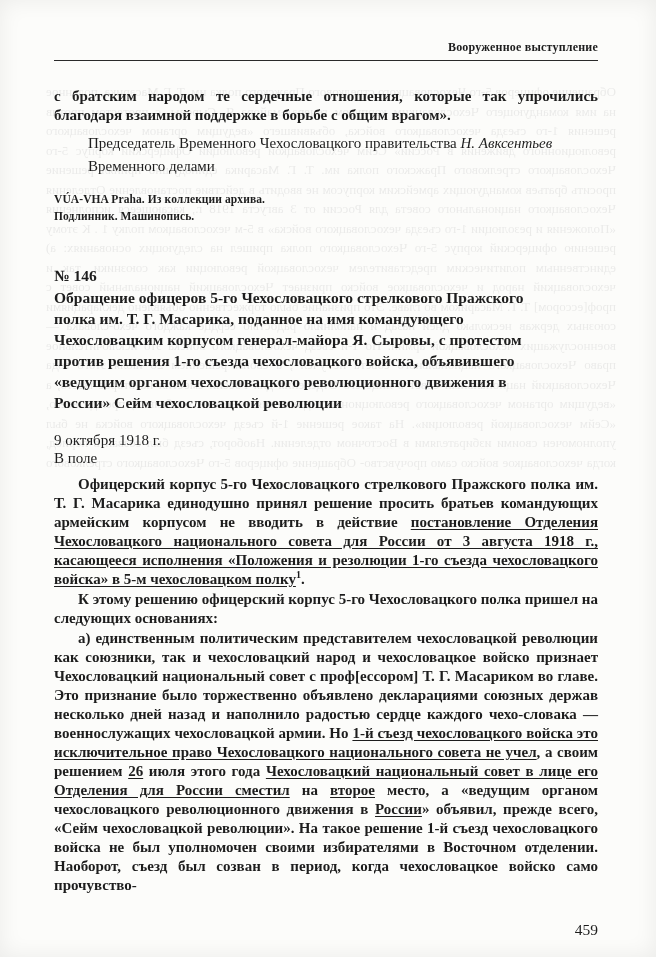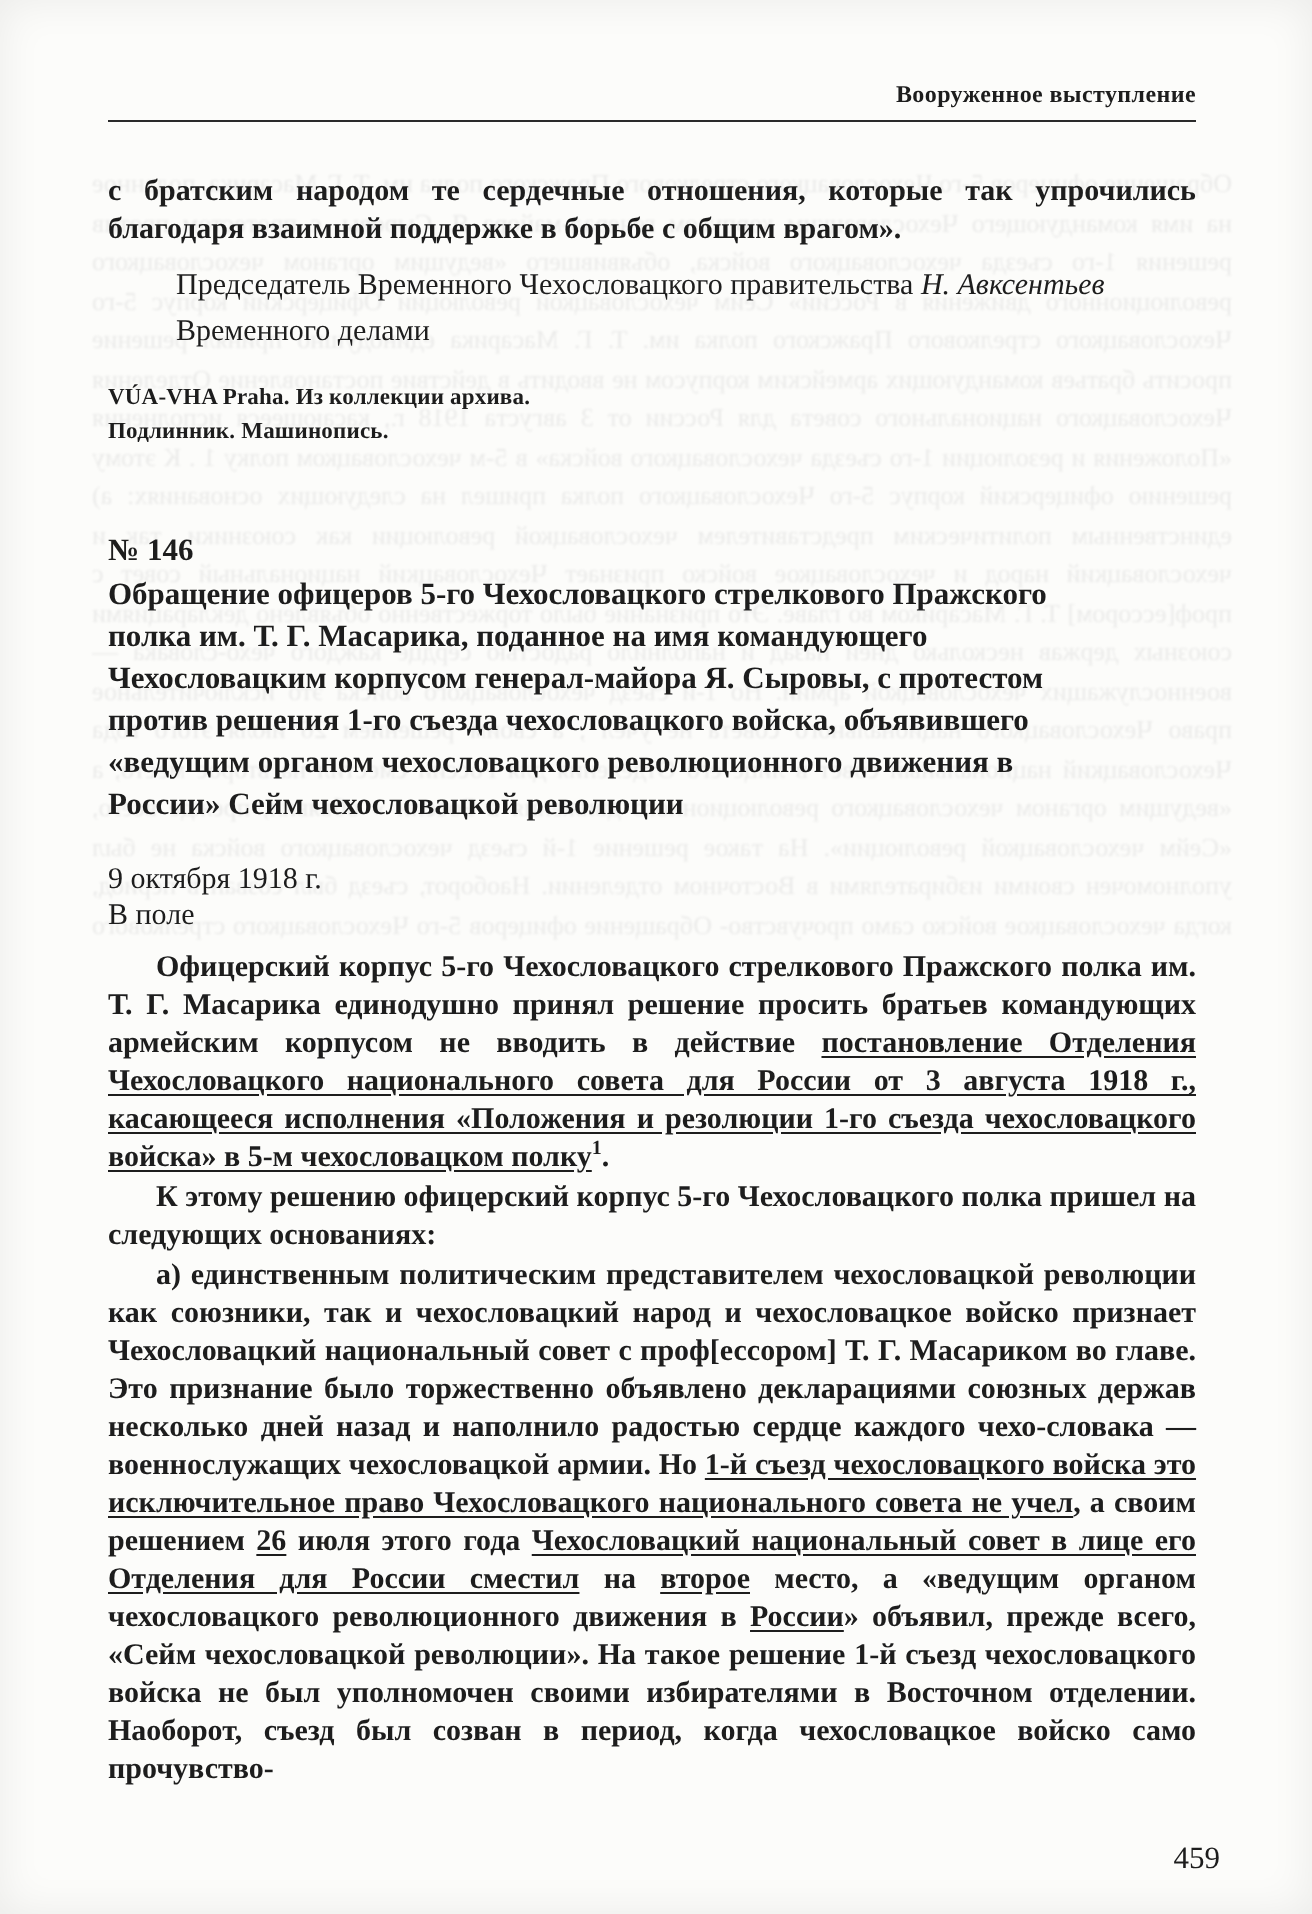--- a/index.html
+++ b/index.html
@@ -62,21 +62,21 @@
   }
   .dateline{
     font-size:15px;
     line-height:18px;
   }
   .dateline.first{margin-top:18px;}
   .body-block p{margin-bottom:1px;}
   .body-block{margin-top:8px;}
   .page-number{
     position:absolute;
-    right:46px;bottom:18px;
+    right:58px;bottom:18px;
     font-size:15.5px;
     z-index:2;
   }
   
   .bleed{
     position:absolute;
     z-index:1;
     top:82px;left:46px;right:40px;height:392px;
     transform:scaleX(-1);
     font-size:13px;

